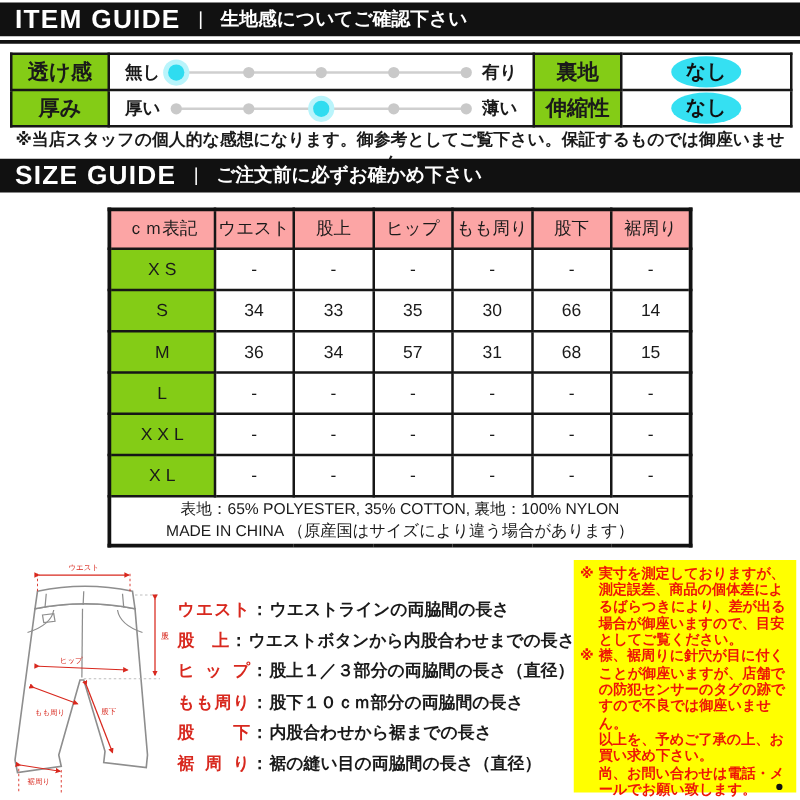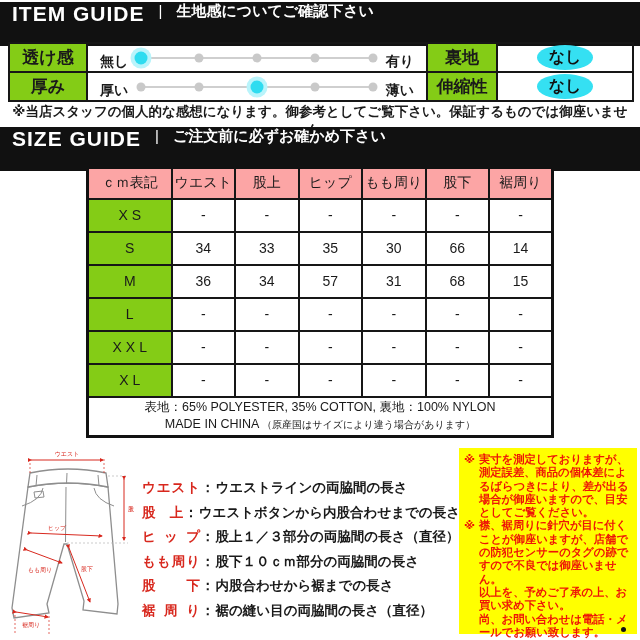--- a/index.html
+++ b/index.html
@@ -2,52 +2,52 @@
 <html><head>
 <meta charset="utf-8">
 <style>
   * { box-sizing: border-box; margin: 0; padding: 0; }
   html,body { width:640px; height:640px; background:#fff; overflow:hidden;
     font-family:"Liberation Sans","DejaVu Sans",sans-serif; color:#1a1a1a; }
   .abs { position:absolute; }
   #stage { position:relative; width:640px; height:640px; background:#fff; }
 
   
-  .bar { left:0; width:640px; height:44px; background:#111; color:#fff;
-    display:flex; padding-left:12px; }
+  .bar { left:0; width:640px; height:27px; background:#111; color:#fff;
+    display:flex; align-items:center; padding-left:12px; }
   .bar .t { font-size:21px; font-weight:bold; letter-spacing:1px; }
   .bar .sep { margin:0 14px; font-size:15px; font-weight:300; color:#fff; }
   .bar .st { font-size:15px; font-weight:bold; }
   #rule1 { top:32px; left:0; width:640px; height:3px; background:#111; }
 
   
   #itemguide { top:42px; left:8px; width:624px; border-collapse:collapse; table-layout:fixed; }
   #itemguide td { border:2px solid #161616; height:29px; font-size:17px; text-align:center; vertical-align:middle; }
   #itemguide td.lbl { background:#84cc16; font-weight:700; }
   #itemguide td.sliderCell { text-align:left; padding:0 12px; }
-  .sliderWrap { display:flex; align-items:flex-end; gap:8px; height:100%; }
+  .sliderWrap { display:flex; align-items:center; gap:8px; height:100%; }
   .endlab { font-size:14px; font-weight:600; white-space:nowrap; }
   .slider { position:relative; flex:1; height:26px; }
   .slider .track { position:absolute; left:3px; right:3px; top:50%; height:2px; margin-top:-1px; background:#cfcfcf; }
   .slider .dot { position:absolute; top:50%; width:9px; height:9px; border-radius:50%;
     background:#c9c9c9; transform:translate(-50%,-50%); }
   .slider .dot.active { width:13px; height:13px; background:#2fdcf0;
     box-shadow:0 0 0 4px #b9f4fb; }
   .oval { display:inline-block; min-width:56px; padding:2px 12px; border-radius:50%;
     background:#35e0f2; font-size:16px; font-weight:600; color:#111; }
 
   #disclaimer { top:103px; left:0; width:640px; text-align:center; font-size:13.5px; font-weight:600; }
 
   
   #sizetable { top:166px; left:86px; width:468px; border-collapse:collapse; table-layout:fixed; border:3px solid #111; }
   #sizetable td { border:2px solid #161616; text-align:center; vertical-align:middle; font-size:14px; height:33px; }
   #sizetable tr.hrow td { height:31px; background:#fca5a5; font-weight:400; }
   #sizetable td.szl { background:#84cc16; letter-spacing:4px; text-indent:4px; }
   #sizetable td.ft { height:40px; font-size:12.5px; line-height:1.35; font-weight:500; }
-  #sizetable .tinynote { font-size:10px; }
+  #sizetable .tinynote { font-size:13px; }
 
   
   #pants { top:446px; left:4px; }
   #mlist { top:476px; left:142px; width:318px; }
   .mrow { height:24.5px; display:flex; align-items:center; font-size:13.5px; font-weight:600; white-space:nowrap; }
   .term { display:inline-block; width:58px; color:#d8281e; text-align:justify; text-align-last:justify; }
   .colon { margin:0 1px; }
   .desc { color:#1a1a1a; }
 
   #notebox { top:448px; left:459px; width:178px; height:186px; background:#ffff00;

